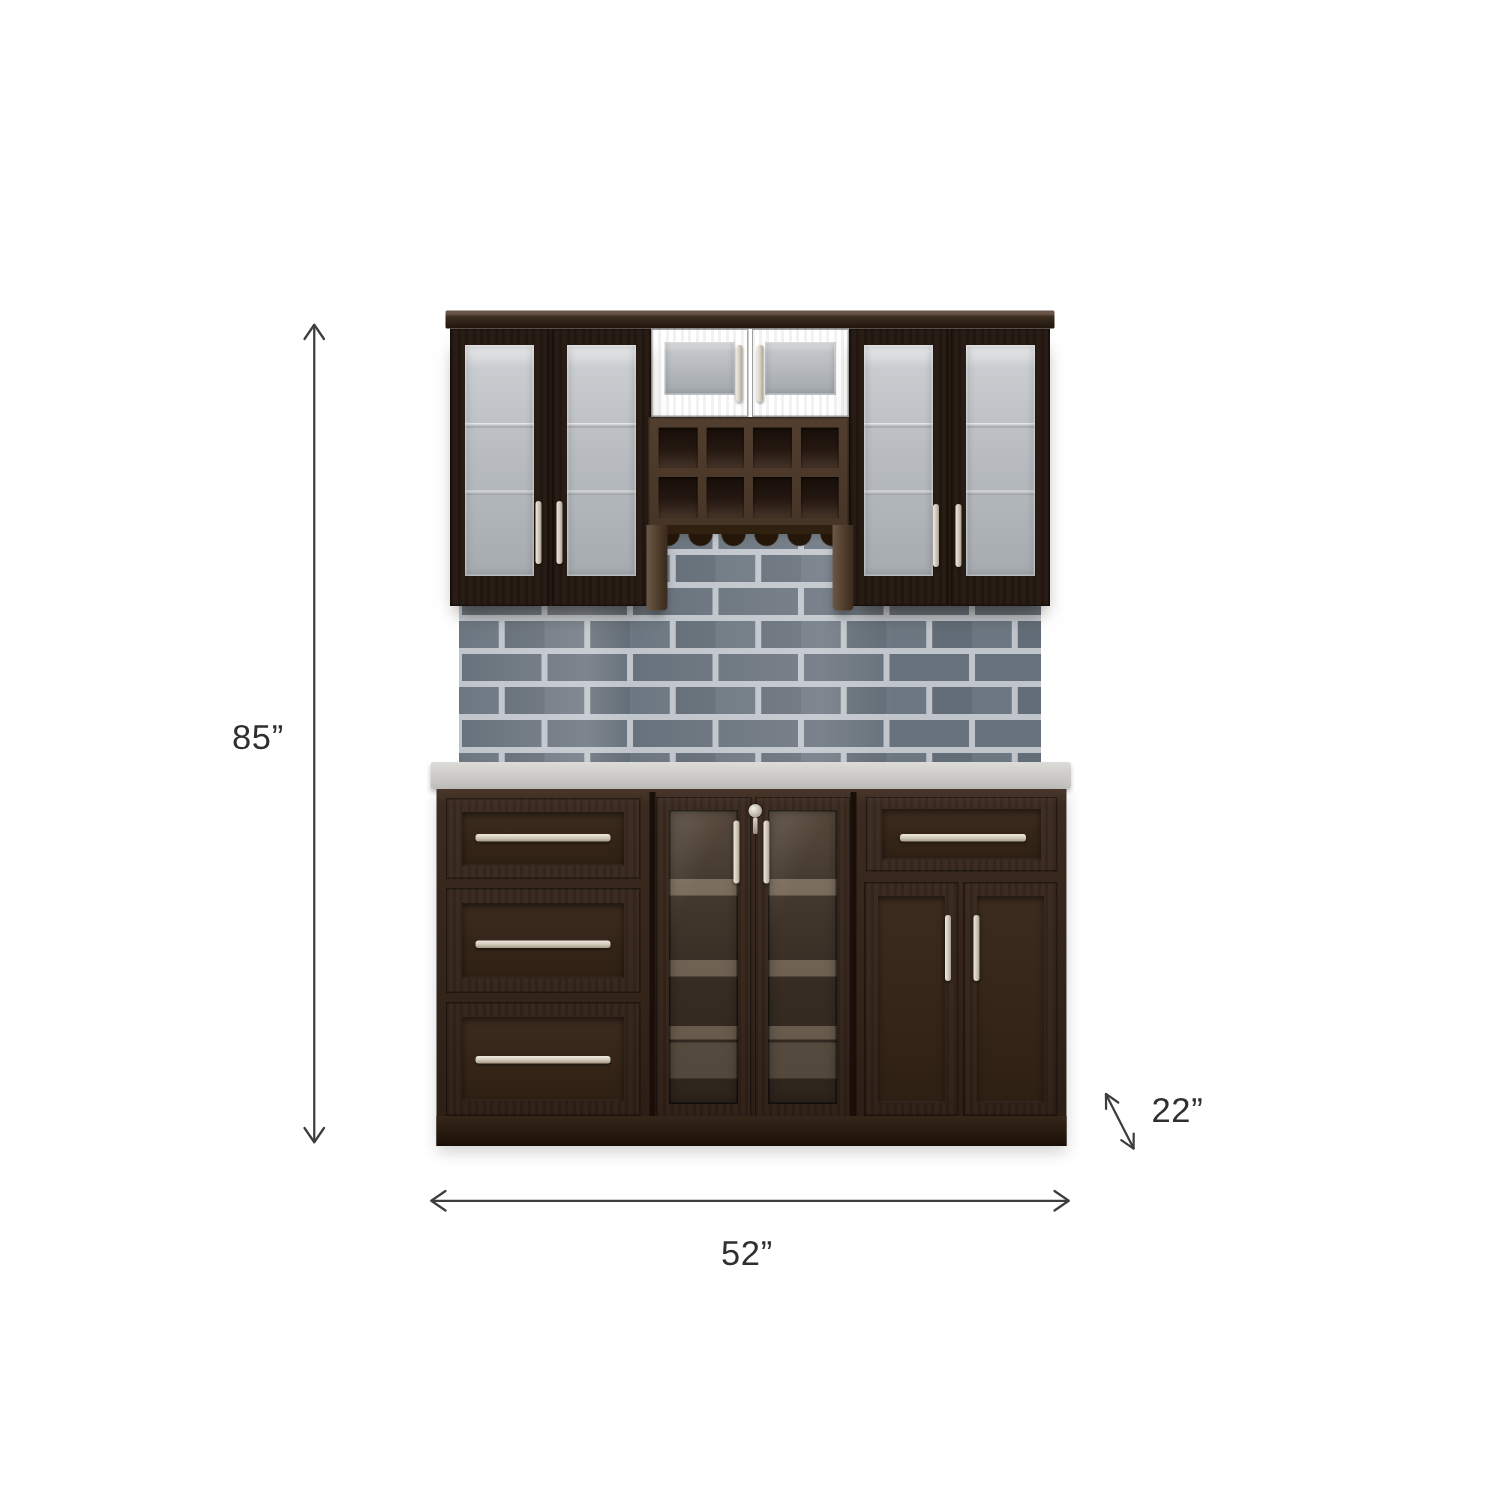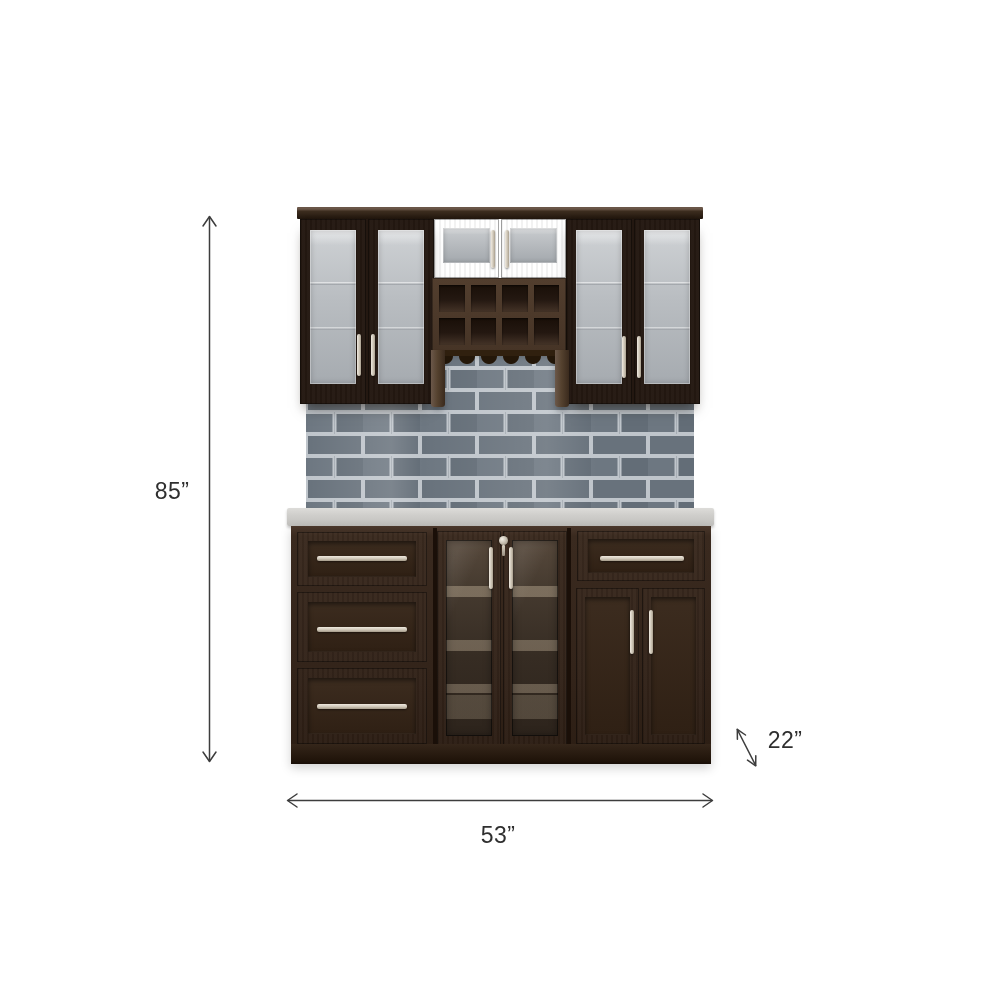--- a/index.html
+++ b/index.html
@@ -200,16 +200,16 @@
       </g>
       <g>
         <path d="M737.3 729.5 L755.7 765.5"></path>
         <path d="M737.4 739.3 L737.3 729.3 L745.5 735.0"></path>
         <path d="M755.8 755.8 L755.7 765.8 L747.5 760.1"></path>
       </g>
     </g>
   </svg>
 
   <div class="dim-label" style="left:147px;top:478px;width:50px;">85”</div>
-  <div class="dim-label" style="left:468px;top:822px;width:60px;">53”</div>
+  <div class="dim-label" style="left:468px;top:822px;width:60px;">52”</div>
   <div class="dim-label" style="left:758px;top:727px;width:54px;">22”</div>
 
 </div>
 
 </body></html>

